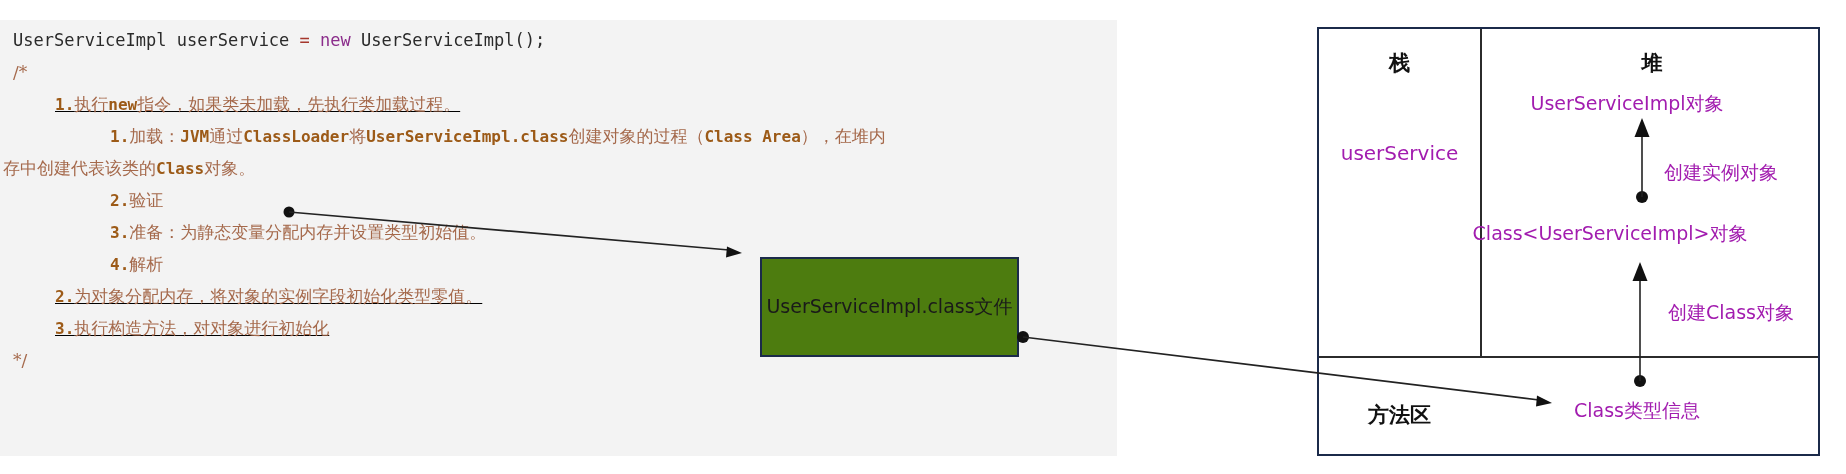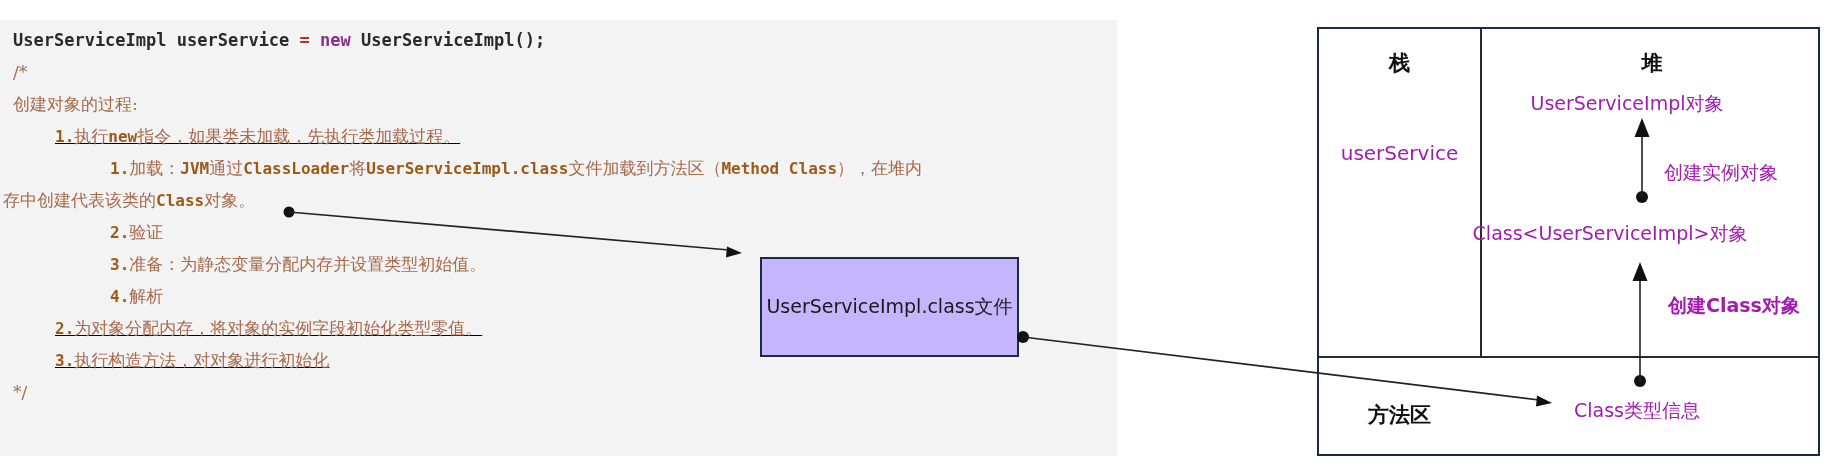--- a/index.html
+++ b/index.html
@@ -12,34 +12,34 @@
   }
   
   .code-block{
     position:absolute;left:0;top:20px;
     width:1117px;height:436px;
     background:var(--code-bg,#f3f3f3);
     padding:4px 0 0 13px;
     box-sizing:border-box;
   }
   .ln{height:32px;line-height:32px;white-space:nowrap;}
-  .code-font{font-family:"DejaVu Sans Mono","Liberation Mono",monospace;color:var(--code-text,#2a2a2a);font-size:17px;font-weight:bold;}
+  .code-font{font-family:"DejaVu Sans Mono","Liberation Mono",monospace;color:var(--code-text,#2a2a2a);font-size:17px;}
   .op{color:var(--operator,#a5372d);}
   .kw{color:var(--keyword,#8b2d8b);}
   .cmt{font-family:"DejaVu Serif","Liberation Serif",serif;color:var(--comment,#a5694b);font-size:17px;}
   .cs{font-family:"DejaVu Sans Mono","Liberation Mono",monospace;font-weight:bold;color:var(--comment-strong,#9c5a17);font-size:16px;}
   .ind1{margin-left:42px;text-decoration:underline;}
   .ind2{margin-left:97px;}
   .outd{margin-left:-10px;}
   
   .class-file-box{
     position:absolute;left:760px;top:257px;
     width:259px;height:100px;
     border:2px solid var(--box-border,#1b2a4a);
-    background:#c4b5fd;
+    background:#4d7c0f;
     display:flex;align-items:center;justify-content:center;
     font-size:19px;color:#1a1a1a;
     box-sizing:border-box;
   }
   
   .mem-diagram{
     position:absolute;left:1317px;top:27px;
     width:503px;height:429px;
     border:2px solid var(--box-border,#1b2a4a);
     background:#fff;
@@ -56,23 +56,22 @@
   .overlay{position:absolute;left:0;top:0;z-index:5;pointer-events:none;}
   .overlay line{stroke:#222;stroke-width:1.6;}
   .overlay circle,.overlay polygon{fill:#111;stroke:none;}
 </style>
 </head>
 <body>
 
 <div class="code-block">
   <div class="ln"><span class="code-font">UserServiceImpl userService </span><span class="code-font op">= </span><span class="code-font kw">new</span><span class="code-font"> UserServiceImpl();</span></div>
   <div class="ln"><span class="cmt">/*</span></div>
-  <div class="ln"><span class="cmt">创建对象的过程:</span></div>
   <div class="ln ind1"><span class="cs">1.</span><span class="cmt">执行</span><span class="cs">new</span><span class="cmt">指令，如果类未加载，先执行类加载过程。</span></div>
-  <div class="ln ind2"><span class="cs">1.</span><span class="cmt">加载：</span><span class="cs">JVM</span><span class="cmt">通过</span><span class="cs">ClassLoader</span><span class="cmt">将</span><span class="cs">UserServiceImpl.class</span><span class="cmt">文件加载到方法区（</span><span class="cs">Method Class</span><span class="cmt">），在堆内</span></div>
+  <div class="ln ind2"><span class="cs">1.</span><span class="cmt">加载：</span><span class="cs">JVM</span><span class="cmt">通过</span><span class="cs">ClassLoader</span><span class="cmt">将</span><span class="cs">UserServiceImpl.class</span><span class="cmt">创建对象的过程（</span><span class="cs">Class Area</span><span class="cmt">），在堆内</span></div>
   <div class="ln outd"><span class="cmt">存中创建代表该类的</span><span class="cs">Class</span><span class="cmt">对象。</span></div>
   <div class="ln ind2"><span class="cs">2.</span><span class="cmt">验证</span></div>
   <div class="ln ind2"><span class="cs">3.</span><span class="cmt">准备：为静态变量分配内存并设置类型初始值。</span></div>
   <div class="ln ind2"><span class="cs">4.</span><span class="cmt">解析</span></div>
   <div class="ln ind1"><span class="cs">2.</span><span class="cmt">为对象分配内存，将对象的实例字段初始化类型零值。</span></div>
   <div class="ln ind1"><span class="cs">3.</span><span class="cmt">执行构造方法，对对象进行初始化</span></div>
   <div class="ln"><span class="cmt">*/</span></div>
 </div>
 
 <div class="class-file-box">
@@ -81,21 +80,21 @@
 
 <div class="mem-diagram">
   <div class="v-div"></div>
   <div class="h-div"></div>
   <div class="dg-header ctr stack-col" style="top:20px;">栈</div>
   <div class="dg-header ctr" style="left:163px;top:20px;width:340px;">堆</div>
   <div class="dg-label ctr stack-col" style="top:112px;font-size:20px;">userService</div>
   <div class="dg-label ctr" style="left:163px;top:62px;width:290px;">UserServiceImpl对象</div>
   <div class="dg-label" style="left:345px;top:131px;">创建实例对象</div>
   <div class="dg-label ctr" style="left:136px;top:192px;width:310px;">Class&lt;UserServiceImpl&gt;对象</div>
-  <div class="dg-label" style="left:349px;top:264px;font-weight:bold;">创建Class对象</div>
+  <div class="dg-label" style="left:349px;top:271px;">创建Class对象</div>
   <div class="dg-header ctr stack-col" style="top:372px;">方法区</div>
   <div class="dg-label ctr" style="left:163px;top:369px;width:310px;">Class类型信息</div>
 </div>
 
 <svg class="overlay" width="1846" height="474" viewBox="0 0 1846 474">
 
   <g>
     <circle cx="289" cy="212" r="5.5"></circle>
     <line x1="289" y1="212" x2="729" y2="250"></line>
     <polygon points="742,253 727,246.5 726,257.5"></polygon>

